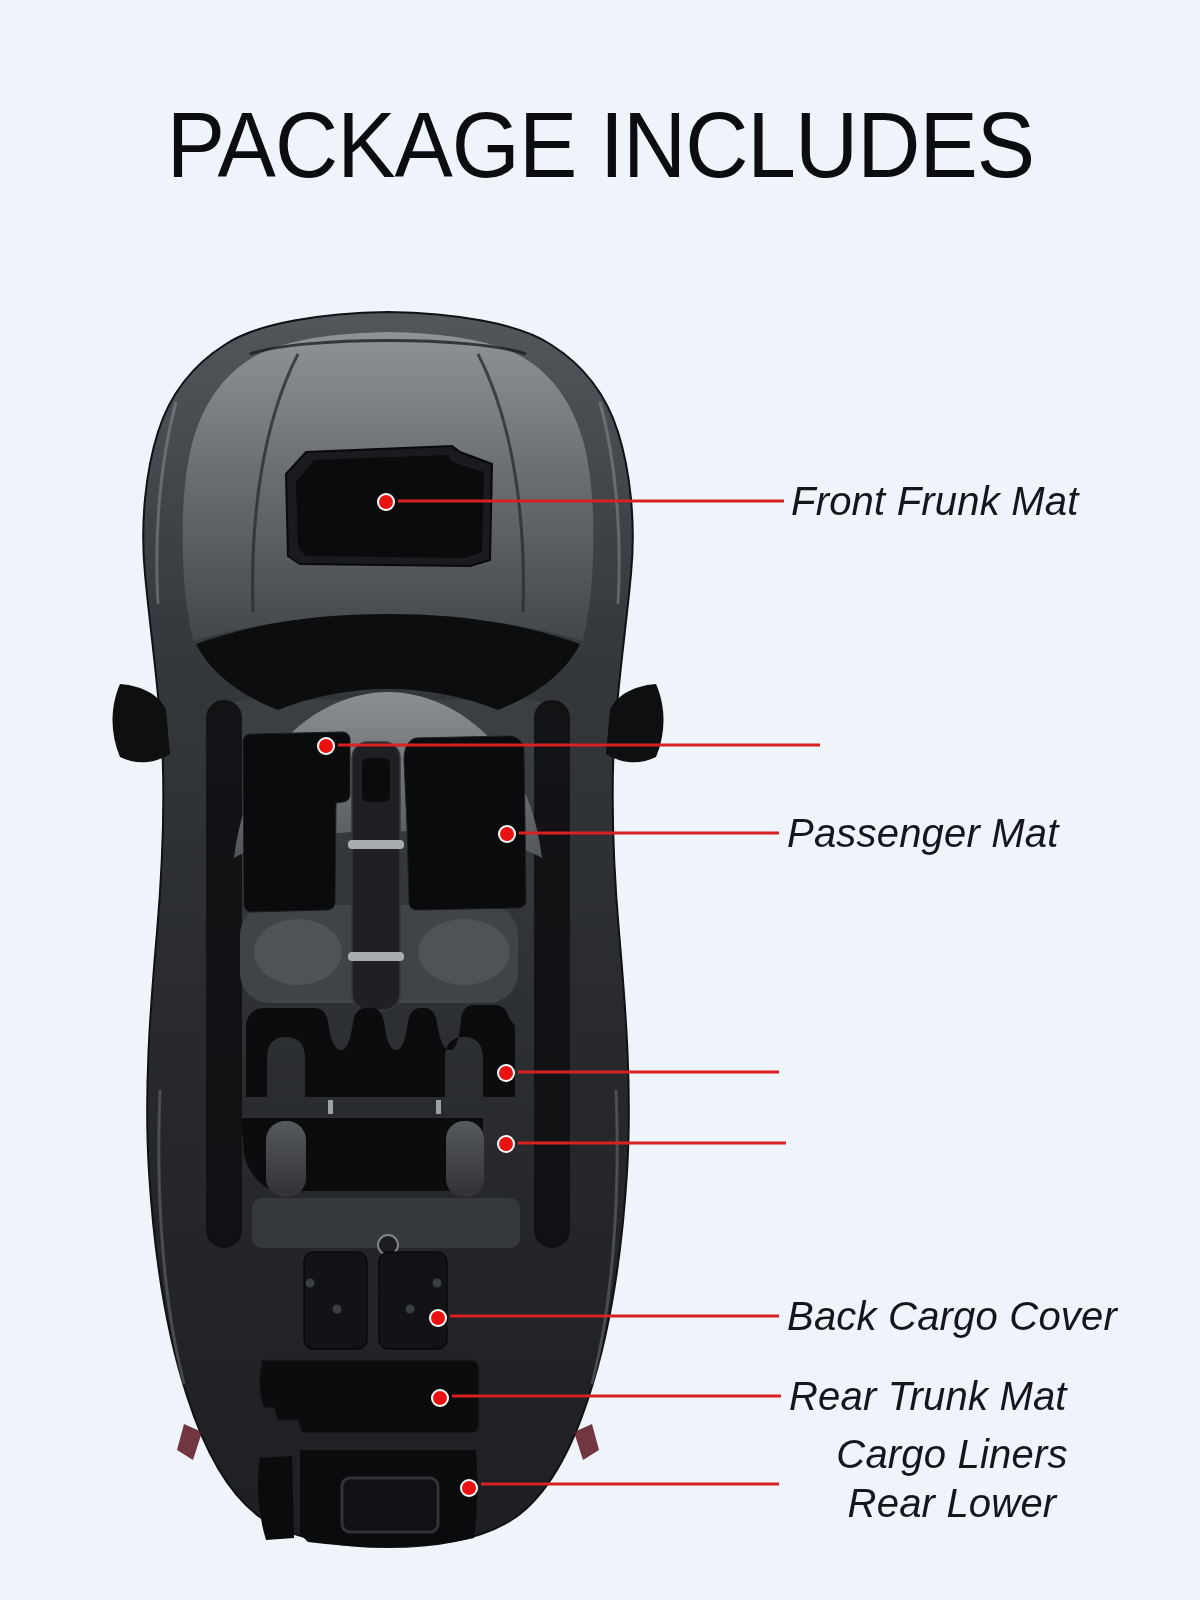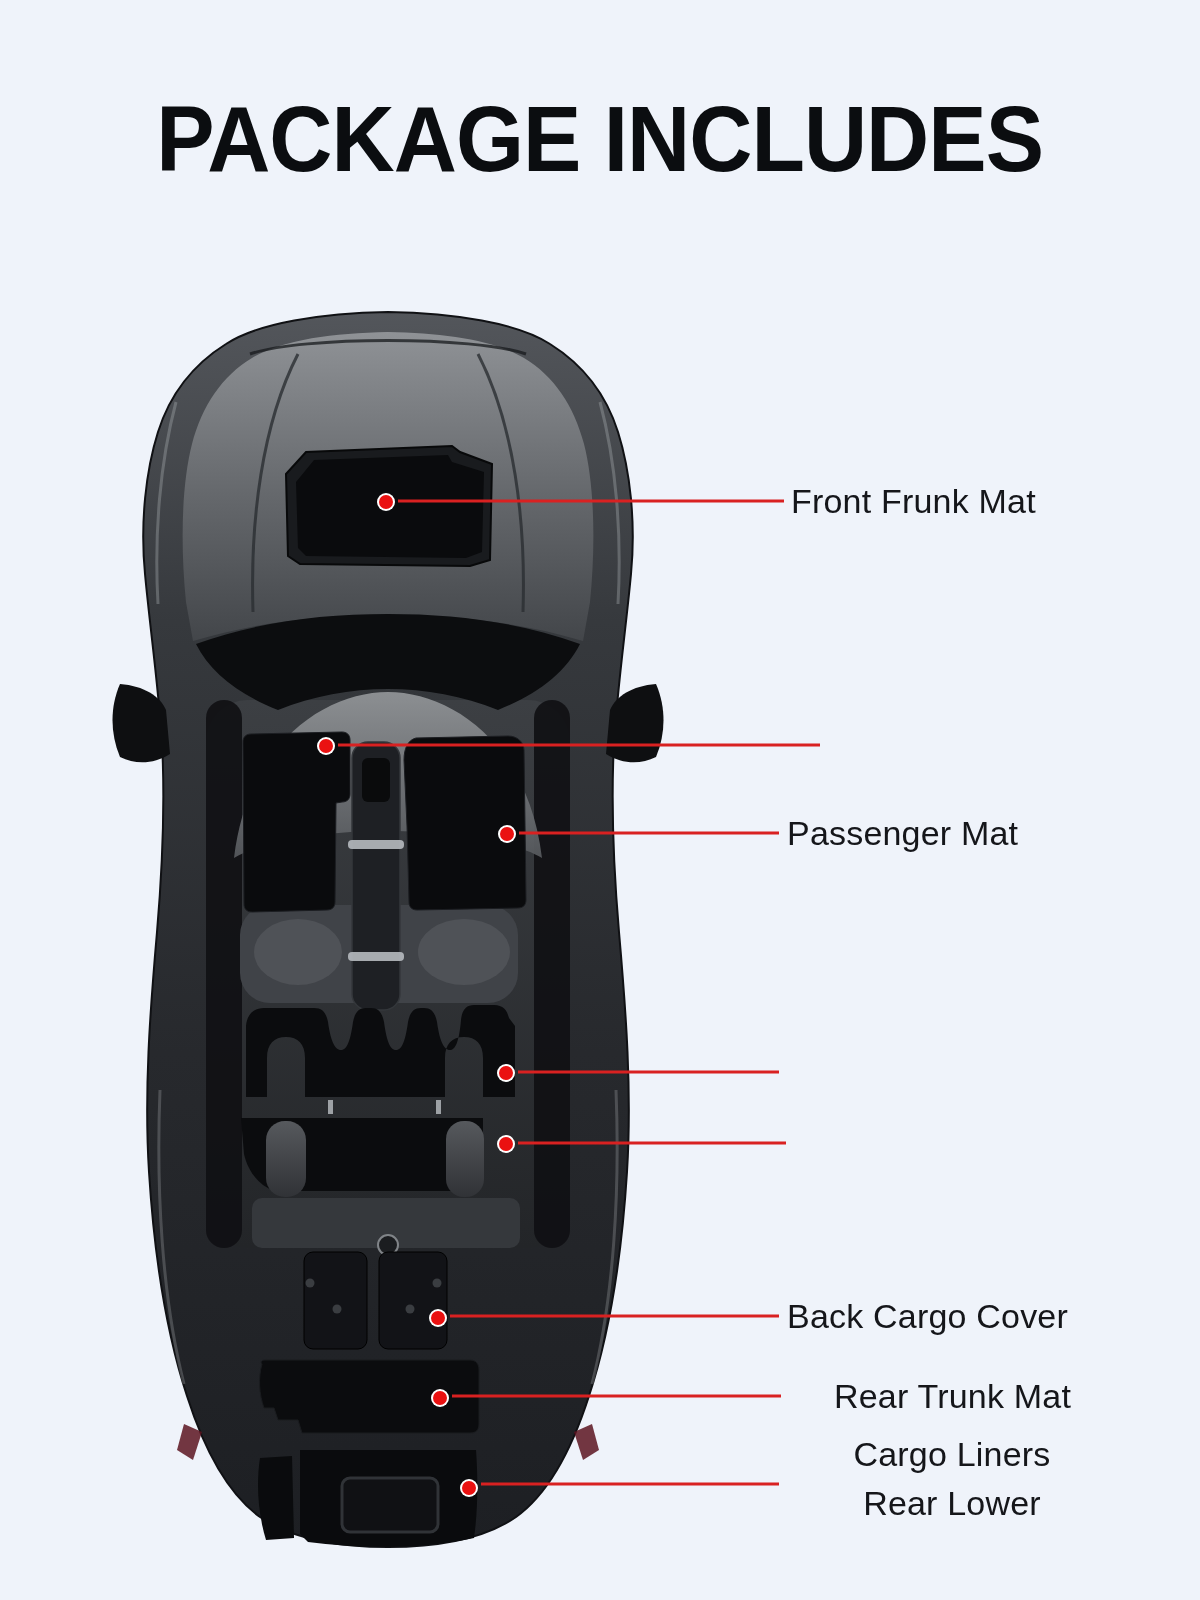--- a/index.html
+++ b/index.html
@@ -13,58 +13,58 @@
   html,body{background:var(--background);}
   .page{
     position:relative;
     width:1200px;height:1600px;
     background:var(--background);
     overflow:hidden;
     font-family:"Liberation Sans", sans-serif;
   }
   .title{
     position:absolute;
-    top:86px;left:0;width:1200px;
+    top:92px;left:0;width:1200px;
     text-align:center;
-    font-weight:bold;
+    font-weight:normal;
     font-size:93px;
     letter-spacing:-1px;
     color:var(--title);
     white-space:nowrap;
   }
   .title-inner{display:inline-block;transform:scaleX(0.94);transform-origin:50% 50%;}
   .car-svg{position:absolute;left:0;top:0;width:1200px;height:1600px;z-index:1;}
   .leader{
     position:absolute;height:3px;background:var(--line);
     transform:translateY(-50%);z-index:2;
   }
   .marker{
     position:absolute;width:11px;height:11px;
     background:#fff;border:7px solid var(--marker);border-radius:50%;
     box-shadow:0 0 0 2px #fff;
     transform:translate(-50%,-50%);z-index:3;
   }
   .callout-label{
     position:absolute;
-    font-size:34px;color:var(--label);
+    font-size:40px;color:var(--label);
     white-space:nowrap;
     transform:translateY(-50%);
-    z-index:2;letter-spacing:0.2px;
+    z-index:2;letter-spacing:0.2px;font-style:italic;
   }
   .callout-label.two-line{
     transform:none;text-align:center;line-height:49px;white-space:normal;
   }
   
   .co1-m{left:386px;top:502px}  .co1-l{left:398px;top:501px;width:386px}  .co1-t{left:791px;top:501px}
   .co2-m{left:326px;top:746px}  .co2-l{left:338px;top:745px;width:482px}  .co2-t{left:830px;top:745px}
   .co3-m{left:507px;top:834px}  .co3-l{left:519px;top:833px;width:260px}  .co3-t{left:787px;top:833px}
   .co4-m{left:506px;top:1073px} .co4-l{left:518px;top:1072px;width:261px} .co4-t{left:787px;top:1072px}
   .co5-m{left:506px;top:1144px} .co5-l{left:518px;top:1143px;width:268px} .co5-t{left:794px;top:1143px}
   .co6-m{left:438px;top:1318px} .co6-l{left:450px;top:1316px;width:329px} .co6-t{left:787px;top:1316px}
-  .co7-m{left:440px;top:1398px} .co7-l{left:452px;top:1396px;width:329px} .co7-t{left:834px;top:1396px}
+  .co7-m{left:440px;top:1398px} .co7-l{left:452px;top:1396px;width:329px} .co7-t{left:789px;top:1396px}
   .co8-m{left:469px;top:1488px} .co8-l{left:481px;top:1484px;width:298px} .co8-t{left:790px;top:1430px;width:324px}
 </style>
 </head>
 <body>
 
 <div class="page">
 
   <h1 class="title"><span class="title-inner">PACKAGE INCLUDES</span></h1>
 
   <svg class="car-svg" viewBox="0 0 1200 1600" xmlns="http://www.w3.org/2000/svg">

